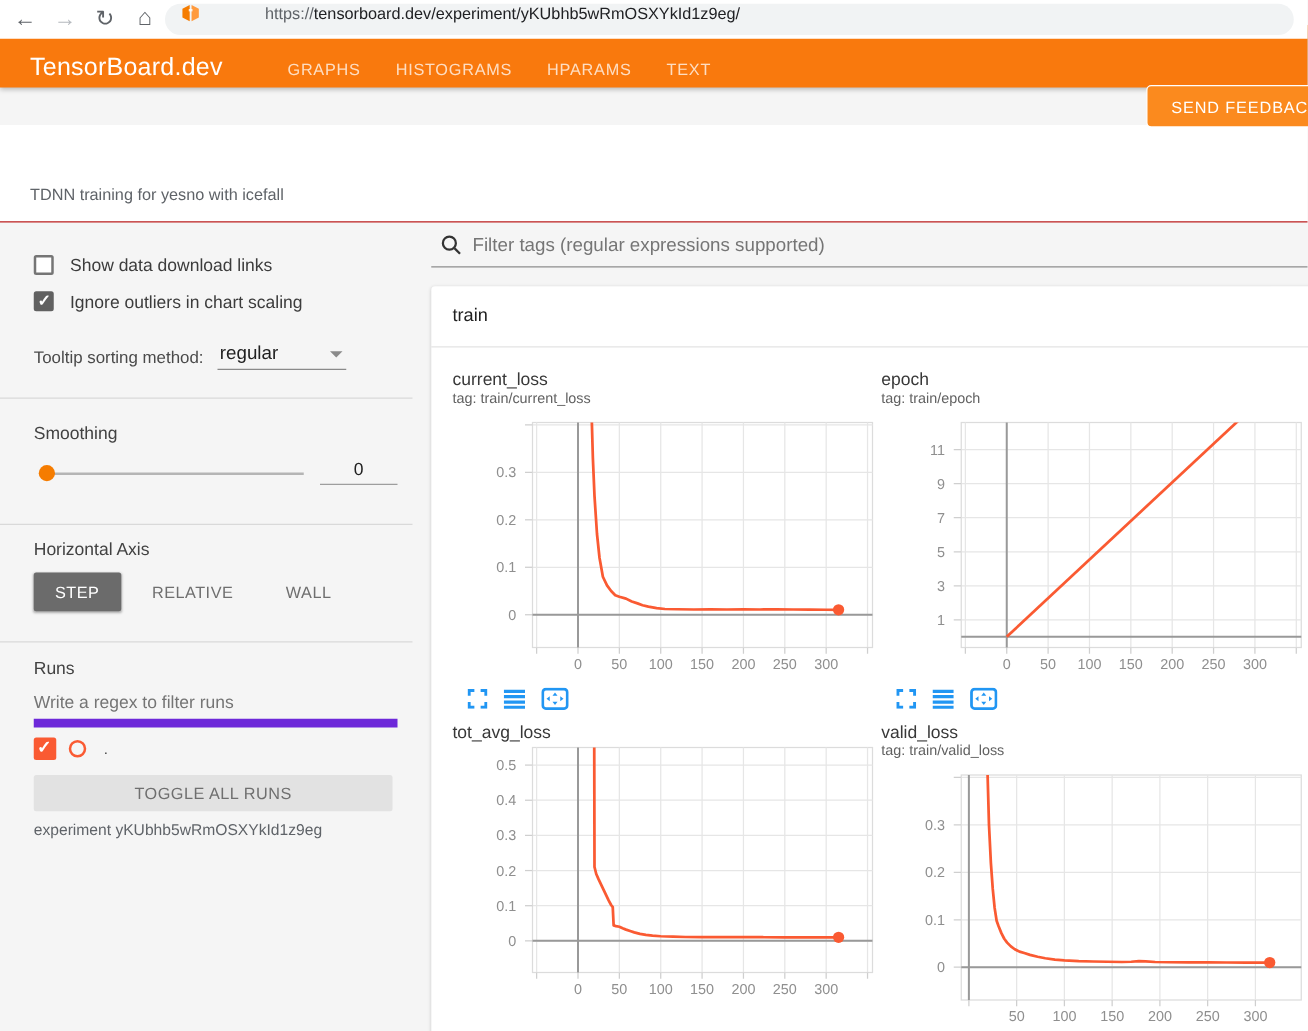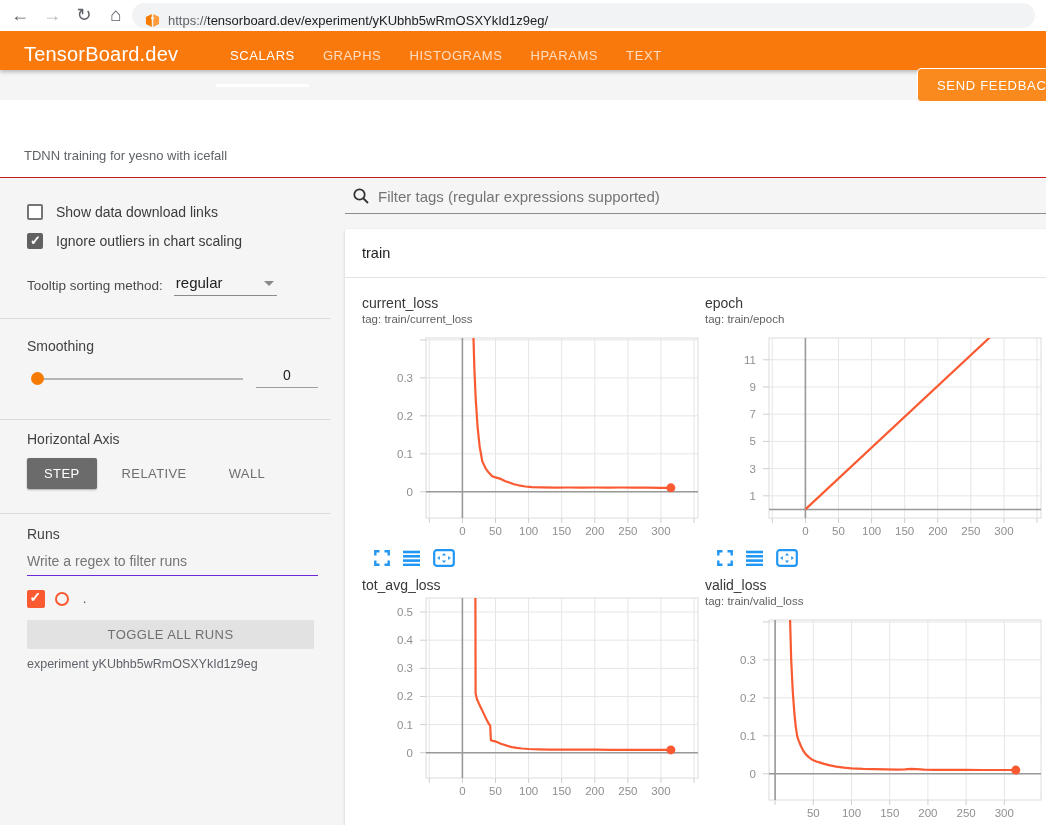--- a/index.html
+++ b/index.html
@@ -7,21 +7,21 @@
     font-family:"Liberation Sans", sans-serif; background:#f5f5f5; }
 
   
   .browser-bar { position:absolute; left:0; top:0; width:1046px; height:31px;
     background:#fff; z-index:30; }
   .nav-icon { position:absolute; top:2px; width:24px; height:26px; text-align:center;
     font-size:18px; line-height:26px; color:#5f6368; cursor:pointer; }
   .nav-back{ left:8px; } .nav-fwd{ left:40px; color:#b6babf; } .nav-reload{ left:72px; }
   .nav-home{ left:104px; font-size:19px; }
   .url-pill { position:absolute; left:132px; top:3px; right:11px; height:25px;
-    background:#f1f3f4; border-radius:13px; display:flex; align-items:flex-end; }
+    background:#f1f3f4; border-radius:13px; display:flex; align-items:flex-start;gap:44px; }
   .favicon { width:15px; height:15px; margin-left:13px; flex:0 0 auto; }
   .url-text { margin-left:8px; font-size:13px; color:#202124; white-space:nowrap; }
   .url-scheme { color:#5f6368; }
 
   
   .app-header { position:absolute; left:0; top:20px; width:1046px; height:50px;
     background:#f9790d; z-index:25; box-shadow:0 2px 4px rgba(0,0,0,0.25); }
   .logo { position:absolute; left:24px; top:0; height:69px; line-height:69px;
     color:#fff; font-size:20px; font-weight:500; letter-spacing:0.2px; }
   .tabs { position:absolute; left:216px; top:0; height:69px; display:flex; }
@@ -68,21 +68,21 @@
     border-radius:50%; background:#f57c00; cursor:pointer; }
   .slider-value { position:absolute; right:0; top:-4px; width:62px;
     border-bottom:1px solid #9e9e9e; text-align:center; font-size:14px;
     color:#212121; padding-bottom:4px; }
   .axis-buttons { position:absolute; left:27px; top:279px; display:flex; align-items:center; }
   .axis-btn { height:31px; padding:0 17px; font-size:13px; letter-spacing:0.4px;
     color:#6f6f6f; line-height:31px; border-radius:2px; cursor:pointer; margin-right:8px; }
   .axis-btn.selected { background:#6b6b6b; color:#fff;
     box-shadow:0 1px 2px rgba(0,0,0,0.3); }
   .regex-input { position:absolute; left:27px; top:374px; width:291px;
-    border-bottom:1px solid #6d28d9; font-size:14px; color:#757575;
+    border-bottom:7px solid #6d28d9; font-size:14px; color:#757575;
     padding-bottom:6px; cursor:text; }
   .run-row { position:absolute; left:27px; top:411px; display:flex; align-items:center; }
   .run-checkbox { width:18px; height:18px; border-radius:2px; position:relative;
     cursor:pointer; }
   .run-checkbox::after { content:"✓"; position:absolute; left:2.5px; top:-1px;
     color:#fff; font-size:14px; font-weight:bold; }
   .run-circle { width:14px; height:14px; border-radius:50%; border:2px solid;
     margin-left:10px; cursor:pointer; }
   .run-name { margin-left:14px; font-size:12px; color:#424242; }
   .toggle-runs-btn { position:absolute; left:27px; top:441px; width:287px; height:29px;
@@ -122,21 +122,20 @@
       <polygon points="8.8,1 15,4.2 15,11.8 8.8,15" fill="#ff9a3d"></polygon>
       <rect x="6.4" y="4.5" width="3.2" height="2" fill="#fff" opacity="0.85"></rect>
     </svg>
     <div class="url-text"><span class="url-scheme">https://</span><span>tensorboard.dev/experiment/yKUbhb5wRmOSXYkId1z9eg/</span></div>
   </div>
 </div>
 
 <div class="app-header">
   <div class="logo">TensorBoard.dev</div>
   <div class="tabs">
-    <div class="tab active">SCALARS</div>
     <div class="tab">GRAPHS</div>
     <div class="tab">HISTOGRAMS</div>
     <div class="tab">HPARAMS</div>
     <div class="tab">TEXT</div>
   </div>
   <button class="feedback-btn">SEND FEEDBACK</button>
 </div>
 
 <div class="title-bar">
   <div class="exp-title">TDNN training for yesno with icefall</div>

